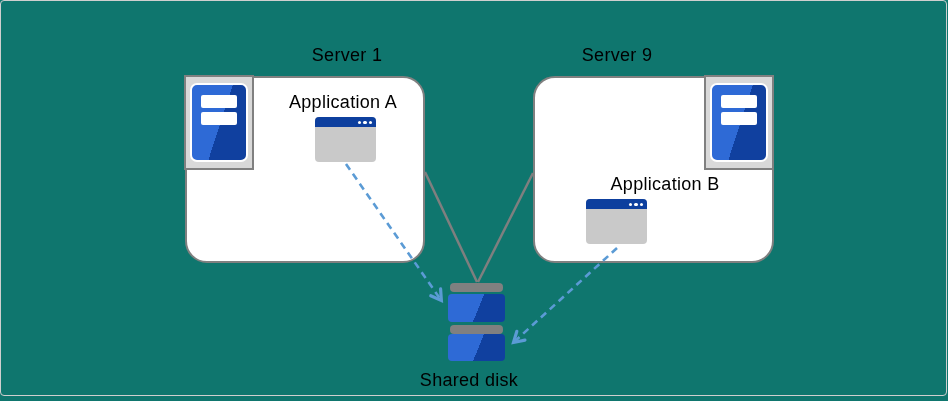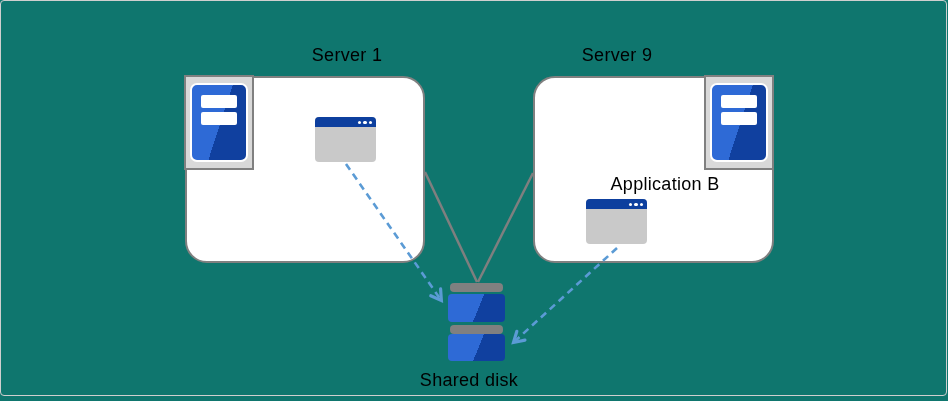--- a/index.html
+++ b/index.html
@@ -57,20 +57,21 @@
 <body>
 
 <div class="canvas">
   <div class="frame"></div>
 
   <div class="group-box box-s1"></div>
   <div class="group-box box-s2"></div>
 
   <div class="lbl lbl-server1">Server 1</div>
   <div class="lbl lbl-server2">Server 9</div>
+  <div class="lbl lbl-appa">Application A</div>
   <div class="lbl lbl-appb">Application B</div>
   <div class="lbl lbl-disk">Shared disk</div>
 
   <div class="tower-frame tower1">
     <div class="tower-body">
       <div class="tower-slot slot1"></div>
       <div class="tower-slot slot2"></div>
     </div>
   </div>
   <div class="tower-frame tower2">

